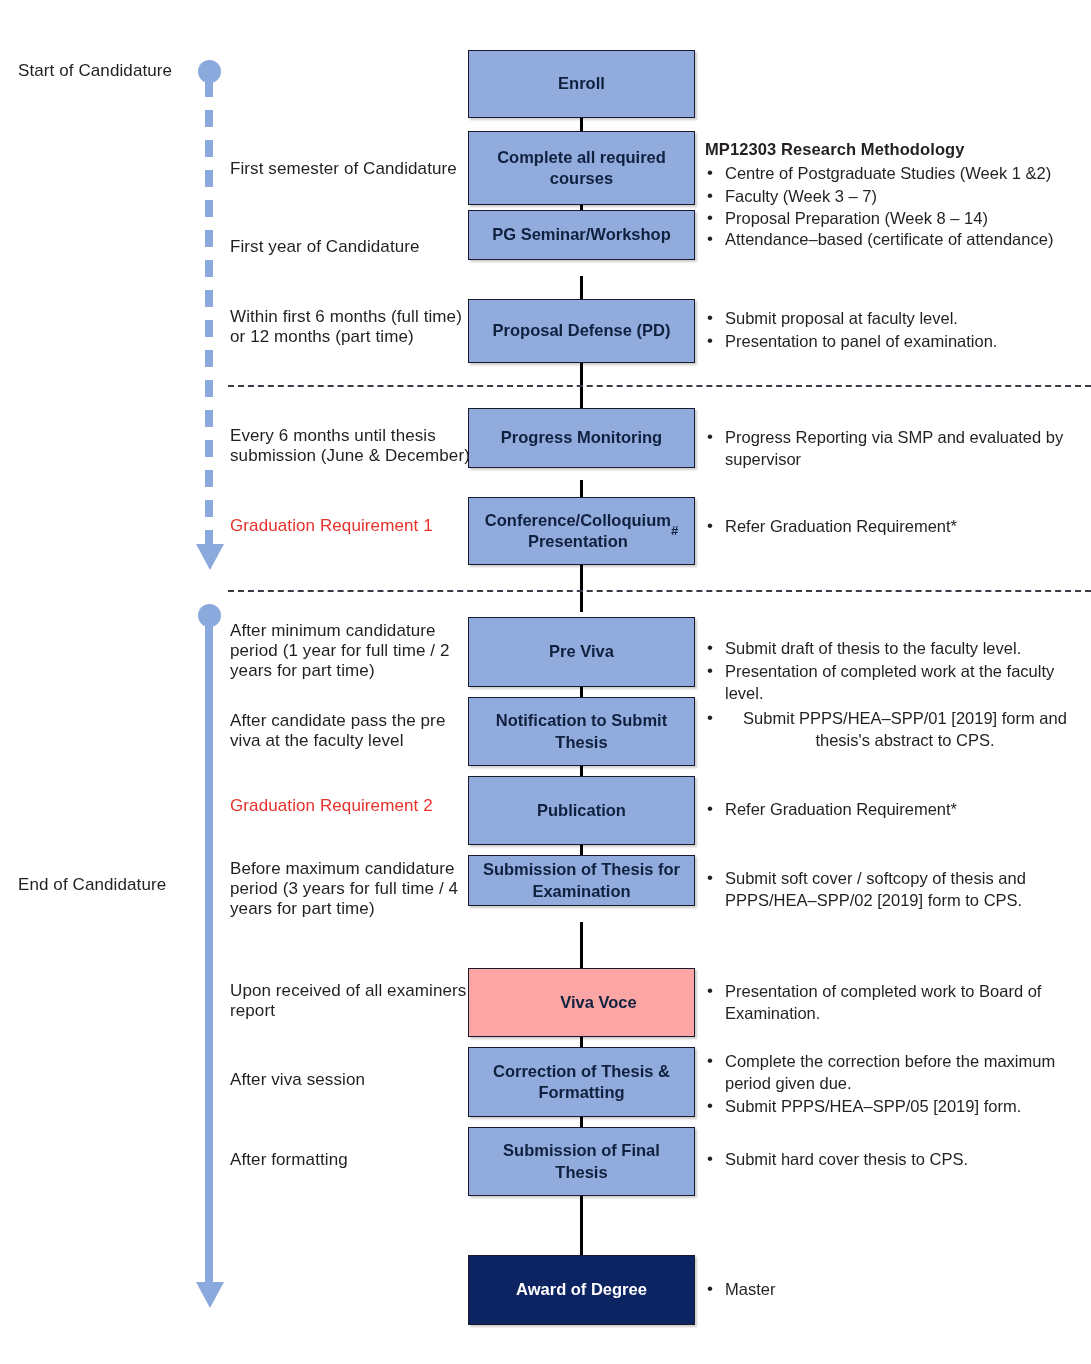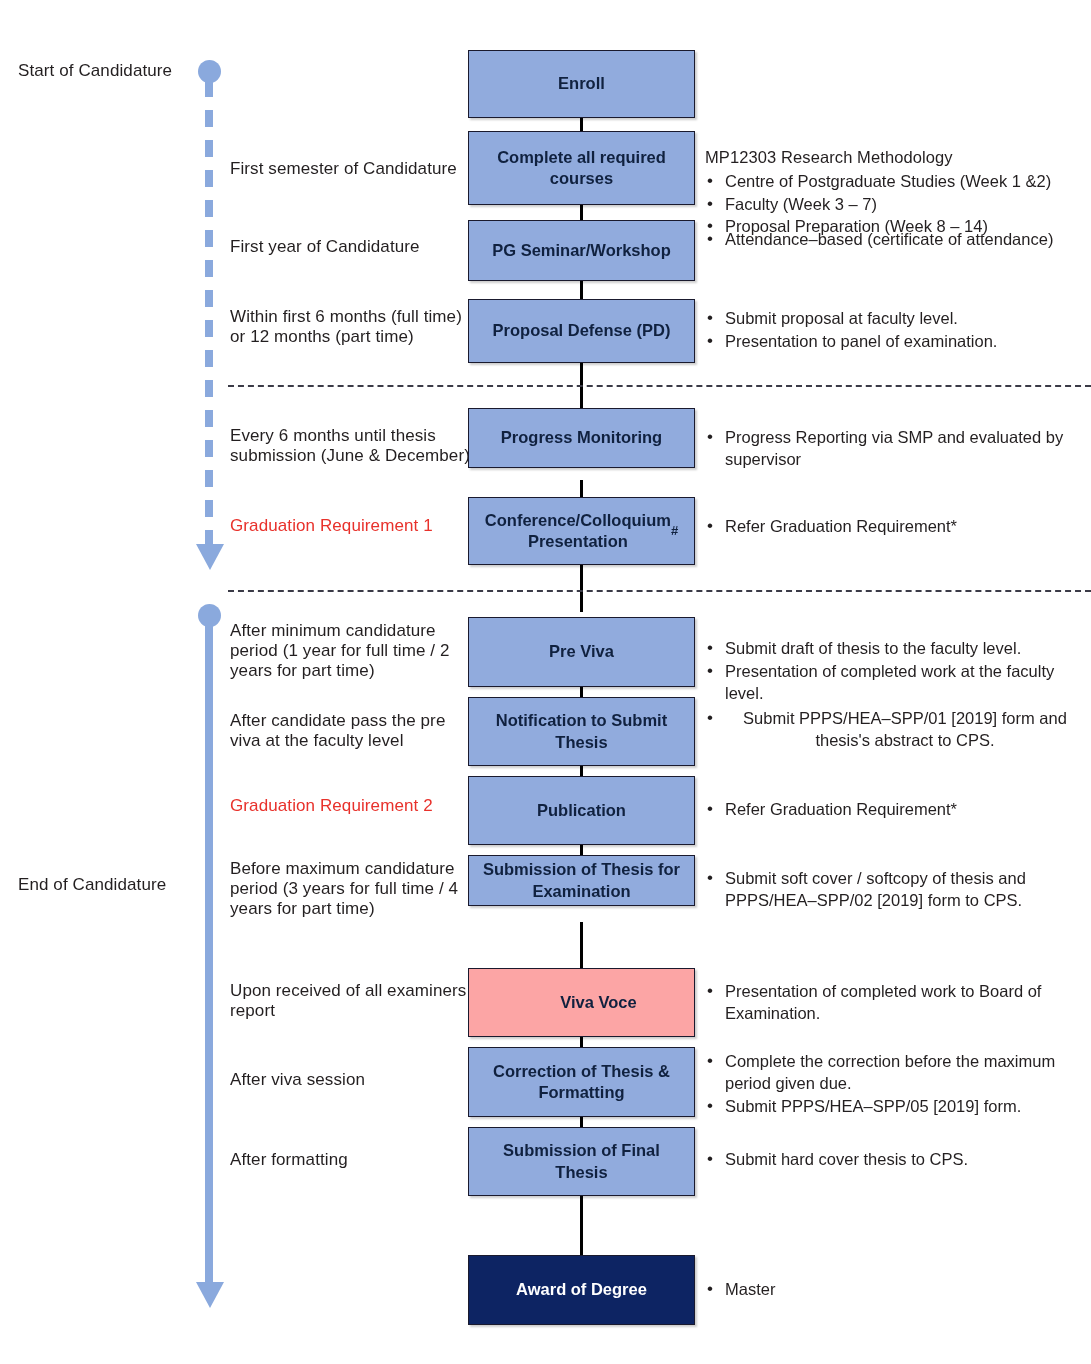--- a/index.html
+++ b/index.html
@@ -106,22 +106,22 @@
   
   .notes {
     position: absolute;
     left: 705px;
     width: 380px;
     font-size: 16.5px;
     color: #231f20;
     line-height: 1.32;
   }
   .notes .note-title {
-    font-weight: 400;
-    margin: 16px 0 2px 0;
+    font-weight: 700;
+    margin: 8px 0 2px 0;
     letter-spacing: .1px;
   }
   .notes ul {
     list-style: none;
     margin: 0;
     padding: 0;
   }
   .notes li {
     position: relative;
     padding-left: 20px;
@@ -180,21 +180,21 @@
   <div class="connector" style="top:684px;  height:28px;"></div>
   <div class="connector" style="top:763px;  height:28px;"></div>
   <div class="connector" style="top:842px;  height:28px;"></div>
   <div class="connector" style="top:922px;  height:46px;"></div>
   <div class="connector" style="top:1034px; height:28px;"></div>
   <div class="connector" style="top:1114px; height:28px;"></div>
   <div class="connector" style="top:1193px; height:62px;"></div>
 
   <div class="node" style="top:50px;   height:68px;">Enroll</div>
   <div class="node" style="top:131px;  height:74px;">Complete all required<br>courses</div>
-  <div class="node" style="top:220px;  height:61px;">PG Seminar/Workshop</div>
+  <div class="node" style="top:210px;  height:50px;">PG Seminar/Workshop</div>
   <div class="node" style="top:299px;  height:64px;">Proposal Defense (PD)</div>
   <div class="node" style="top:408px;  height:60px;">Progress Monitoring</div>
   <div class="node" style="top:497px;  height:68px;">Conference/Colloquium<br>Presentation<span class="sup">#</span></div>
   <div class="node" style="top:617px;  height:70px;">Pre Viva</div>
   <div class="node" style="top:697px;  height:69px;">Notification to Submit Thesis</div>
   <div class="node" style="top:776px;  height:69px;">Publication</div>
   <div class="node" style="top:855px;  height:51px;">Submission of Thesis for<br>Examination</div>
   <div class="node accent" style="top:968px; height:69px;">Viva Voce</div>
   <div class="node" style="top:1047px; height:70px;">Correction of Thesis &amp;<br>Formatting</div>
   <div class="node" style="top:1127px; height:69px;">Submission of Final Thesis</div>

